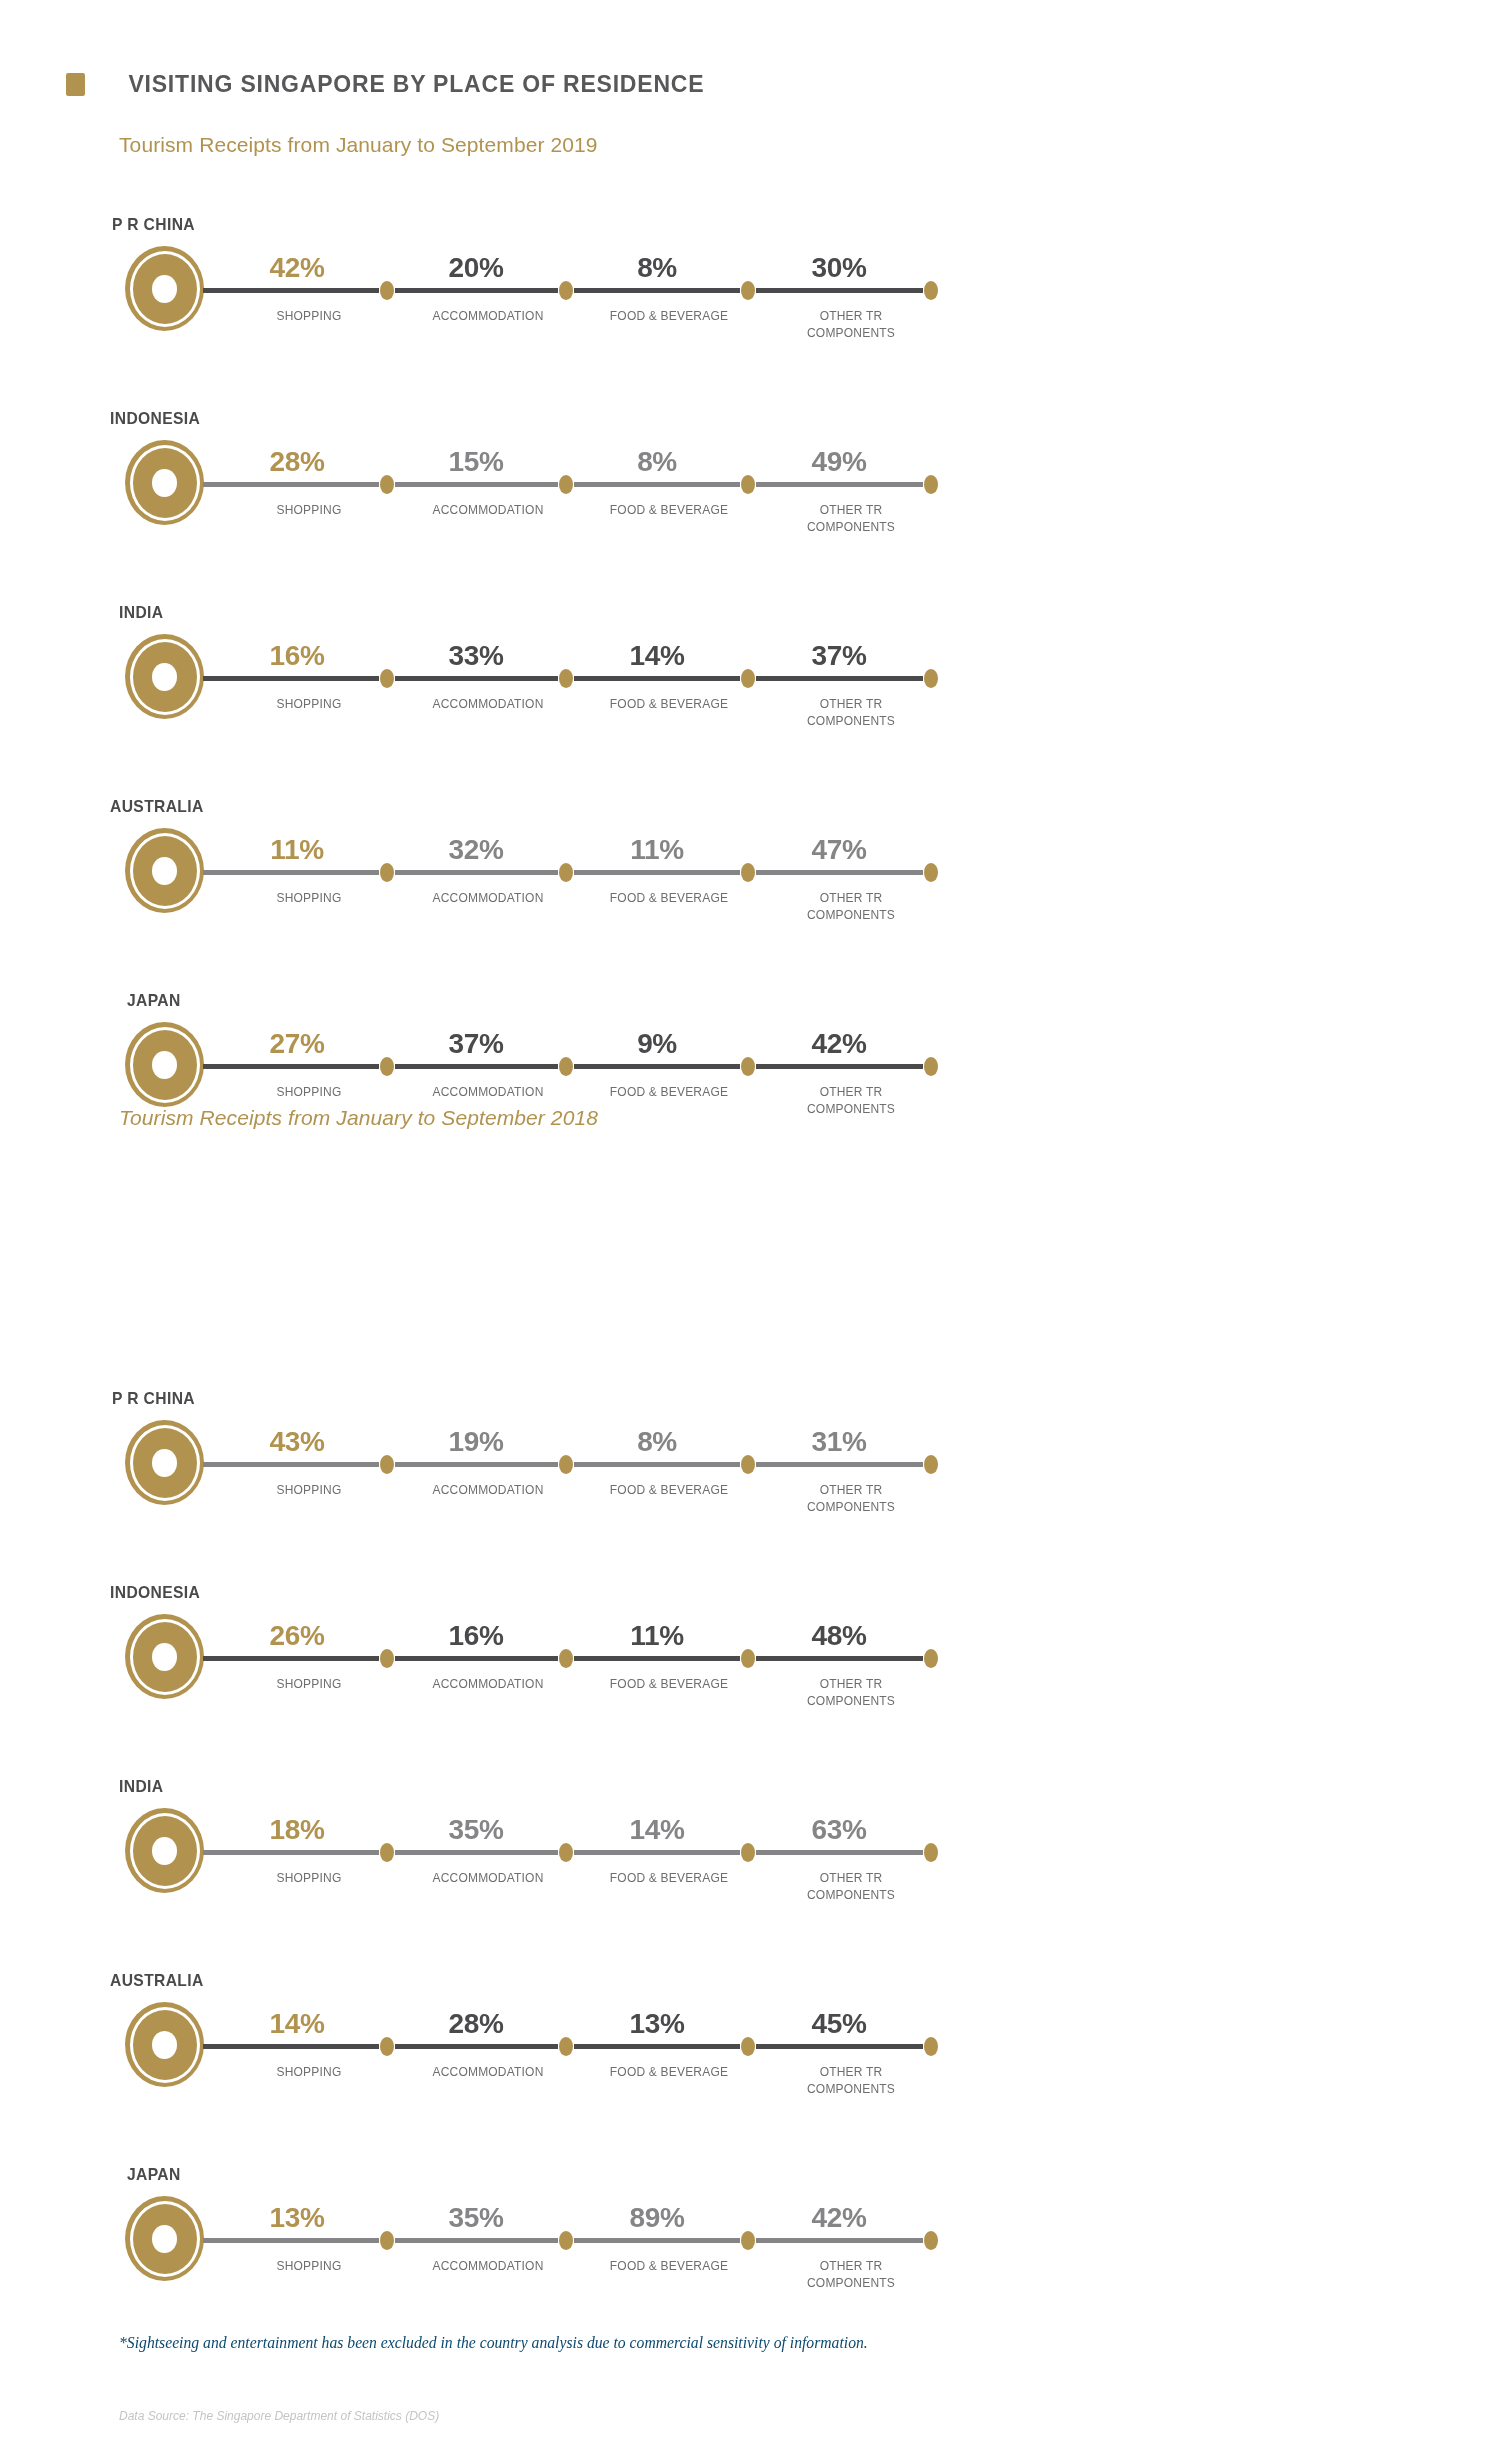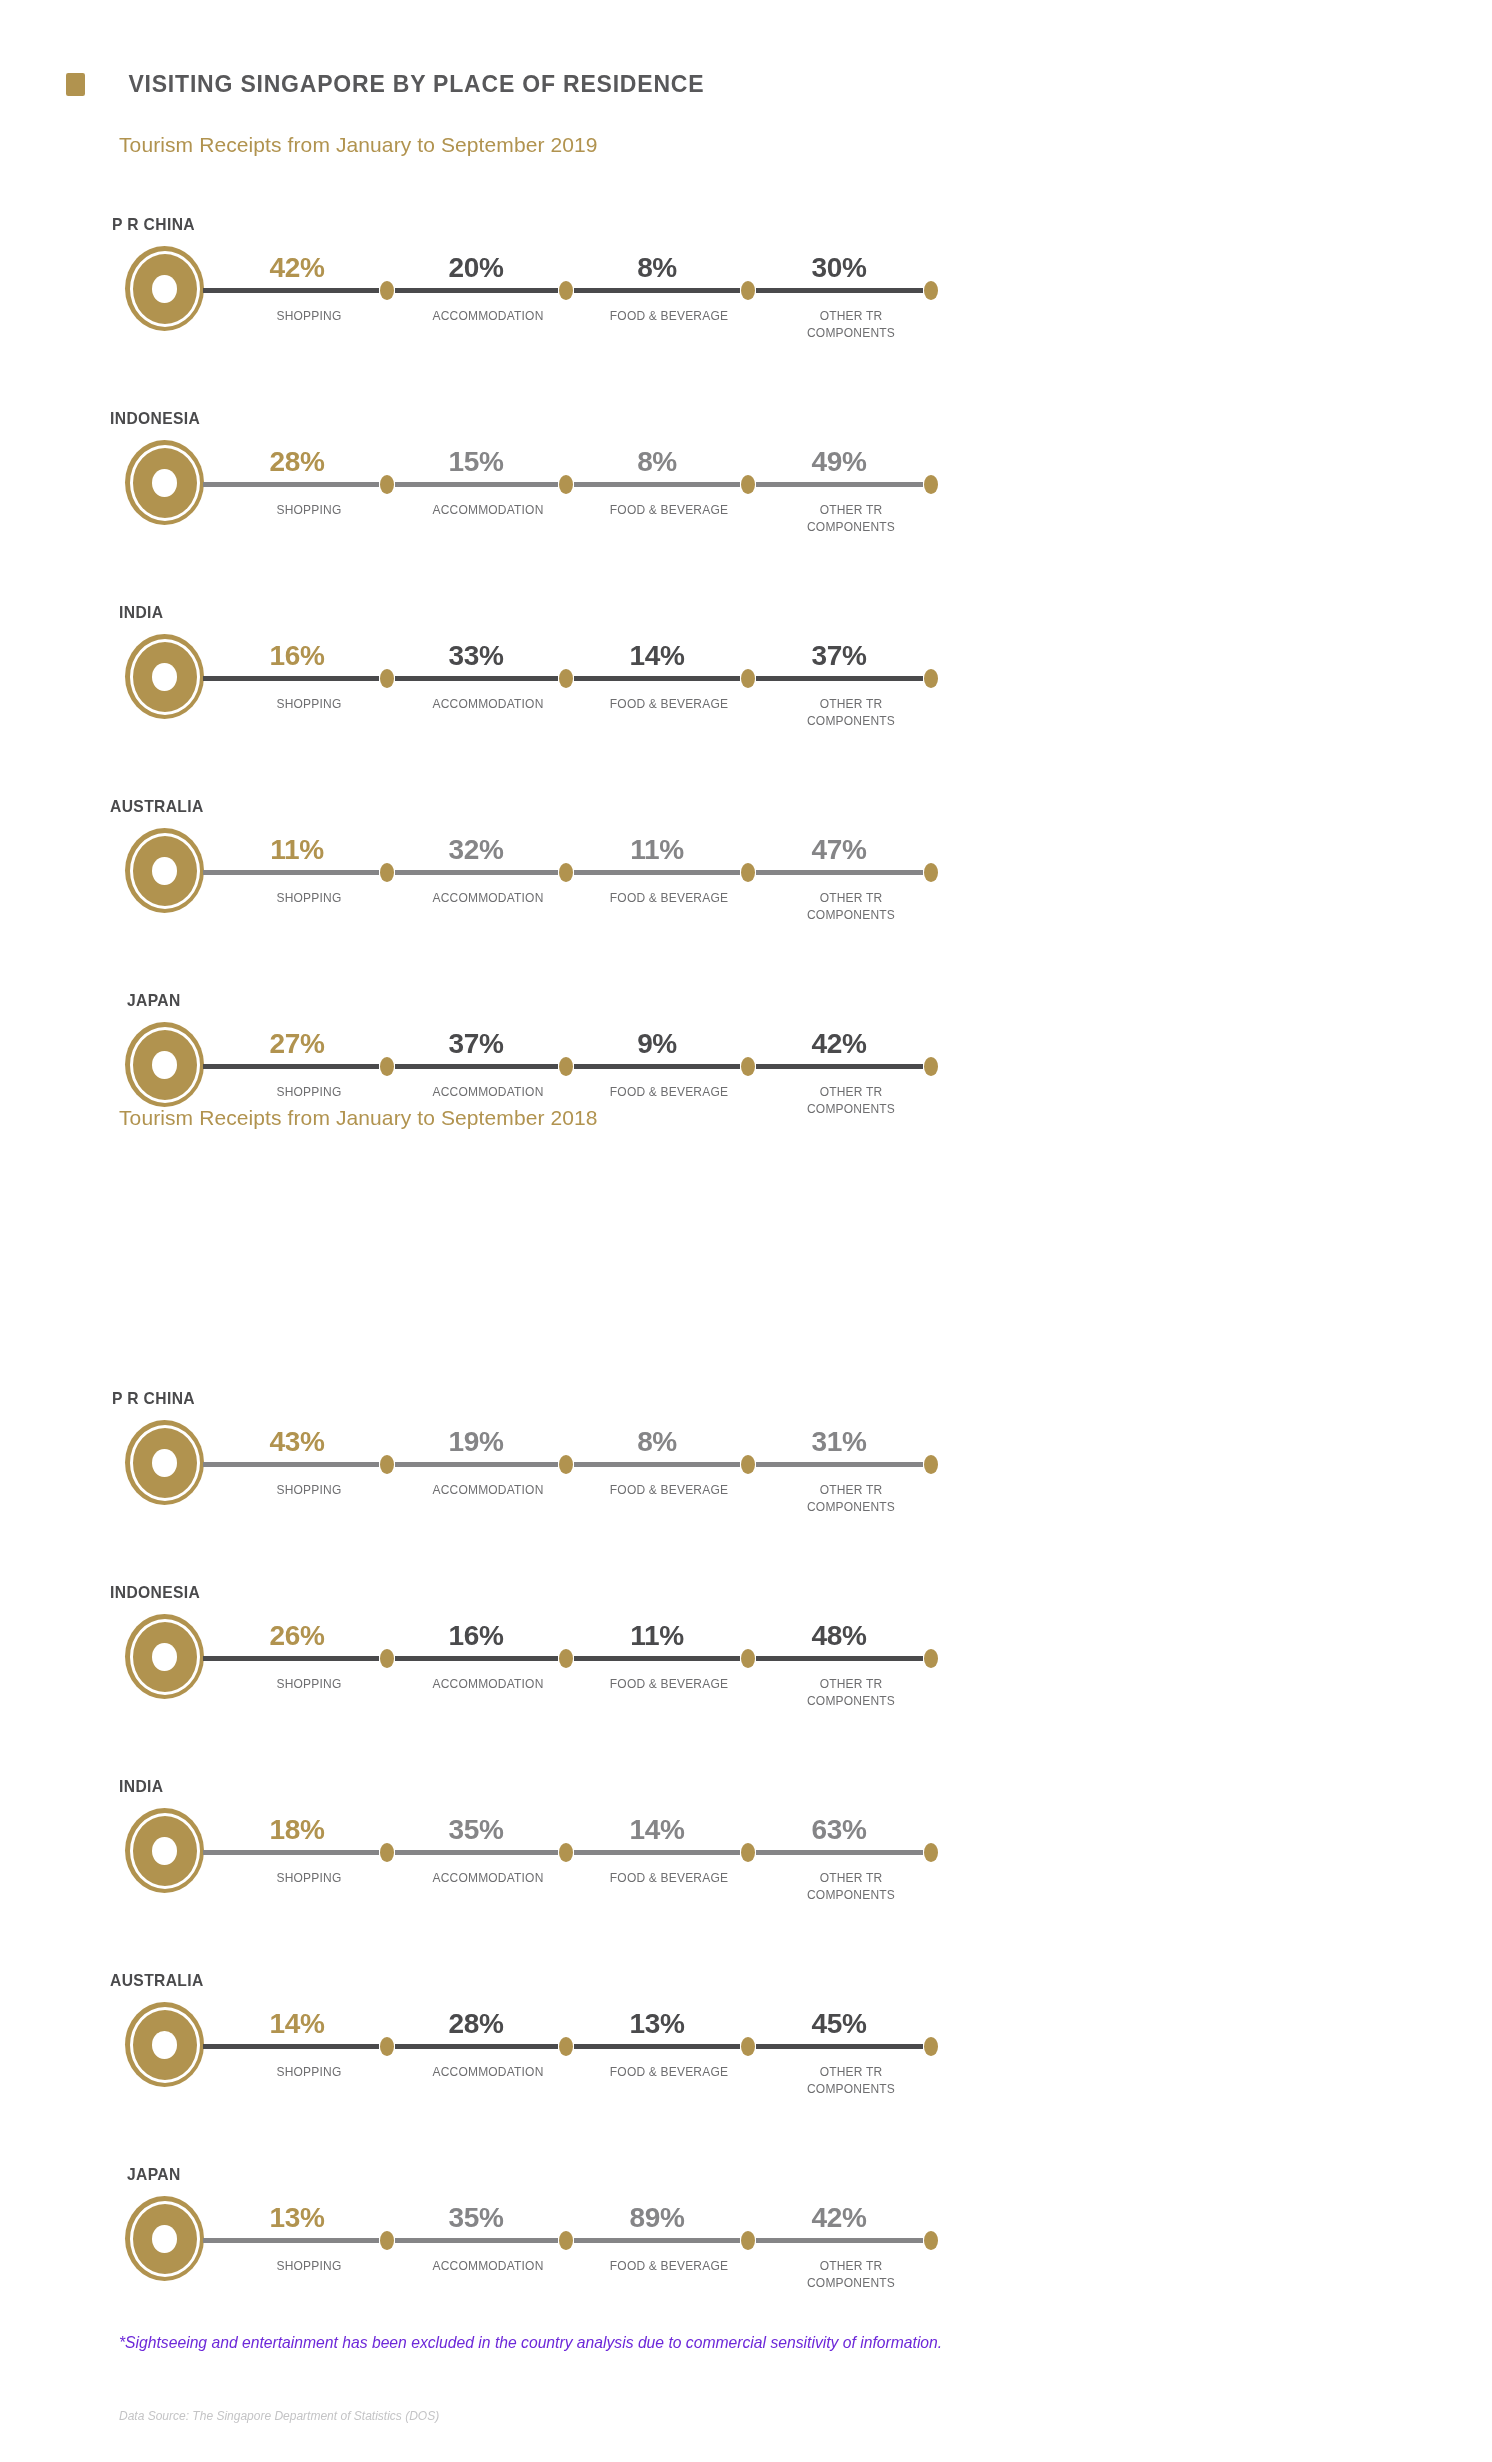--- a/index.html
+++ b/index.html
@@ -172,21 +172,22 @@
   
   .footnote {
     position: absolute;
     left: 119px;
     font-style: italic;
     white-space: nowrap;
   }
   .footnote-main {
     top: 2334px;
     font-size: 15.7px;
-    color: #6d28d9;
+    color: #0c4a6e;
+    font-family: Liberation Serif, serif;
   }
   .footnote-source {
     top: 2409px;
     font-size: 12px;
     color: #c4c4c6;
   }
 </style>
 </head>
 <body>
 
@@ -370,21 +371,21 @@
       <div class="col" style="left: 657px;">
         <div class="pct">9%</div>
         <div class="cap" style="white-space: pre-line;">FOOD &amp; BEVERAGE</div>
       </div>
       <div class="col" style="left: 839px;">
         <div class="pct">42%</div>
         <div class="cap" style="white-space: pre-line;">OTHER TR
 COMPONENTS</div>
       </div>
     </div>
-    <div class="section-heading" style="top: 1106px;">Tourism Receipts from January to September 2018</div>
+    <div class="section-heading" style="top: 1106px; font-style: italic;">Tourism Receipts from January to September 2018</div>
     <div class="row" style="top: 1389px; color: rgb(133, 133, 135);">
       <div class="country-label" style="left: 112px;">P R CHINA</div>
       <div class="donut">
         <div class="disc"></div>
         <div class="ring"></div>
         <div class="hole"></div>
       </div>
       <div class="track">
         <div class="bar"></div>
         <div class="gap" style="left: 184px;"></div>

